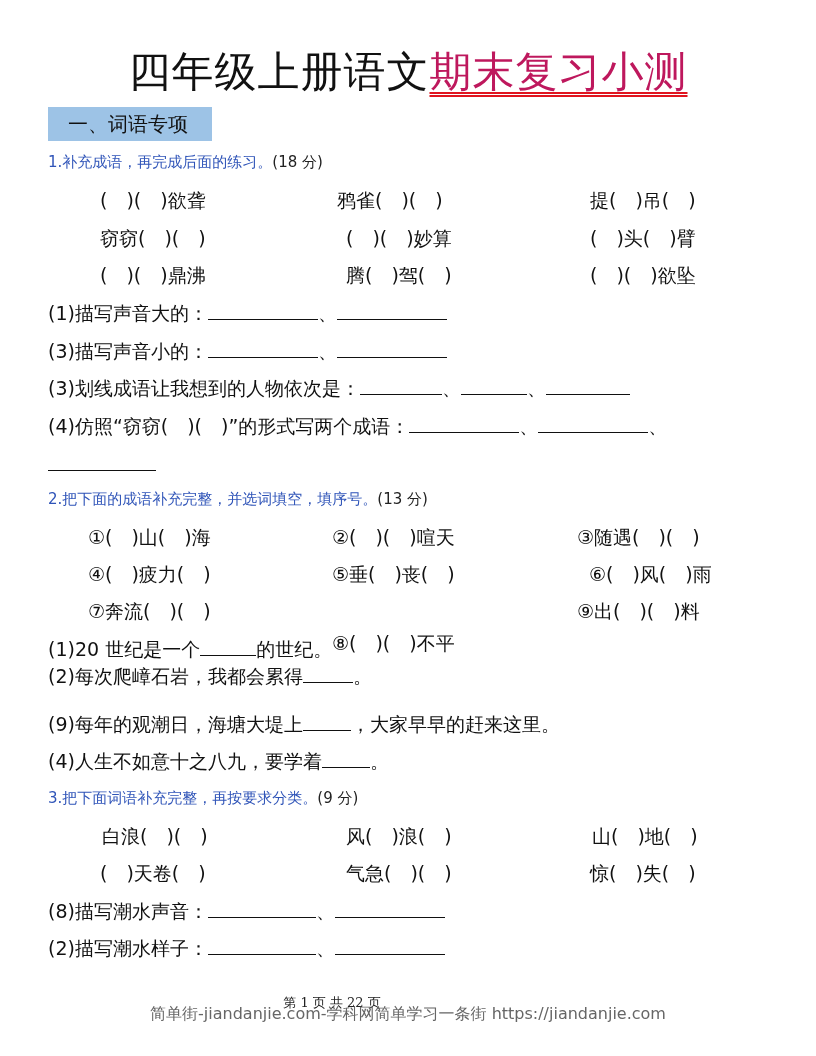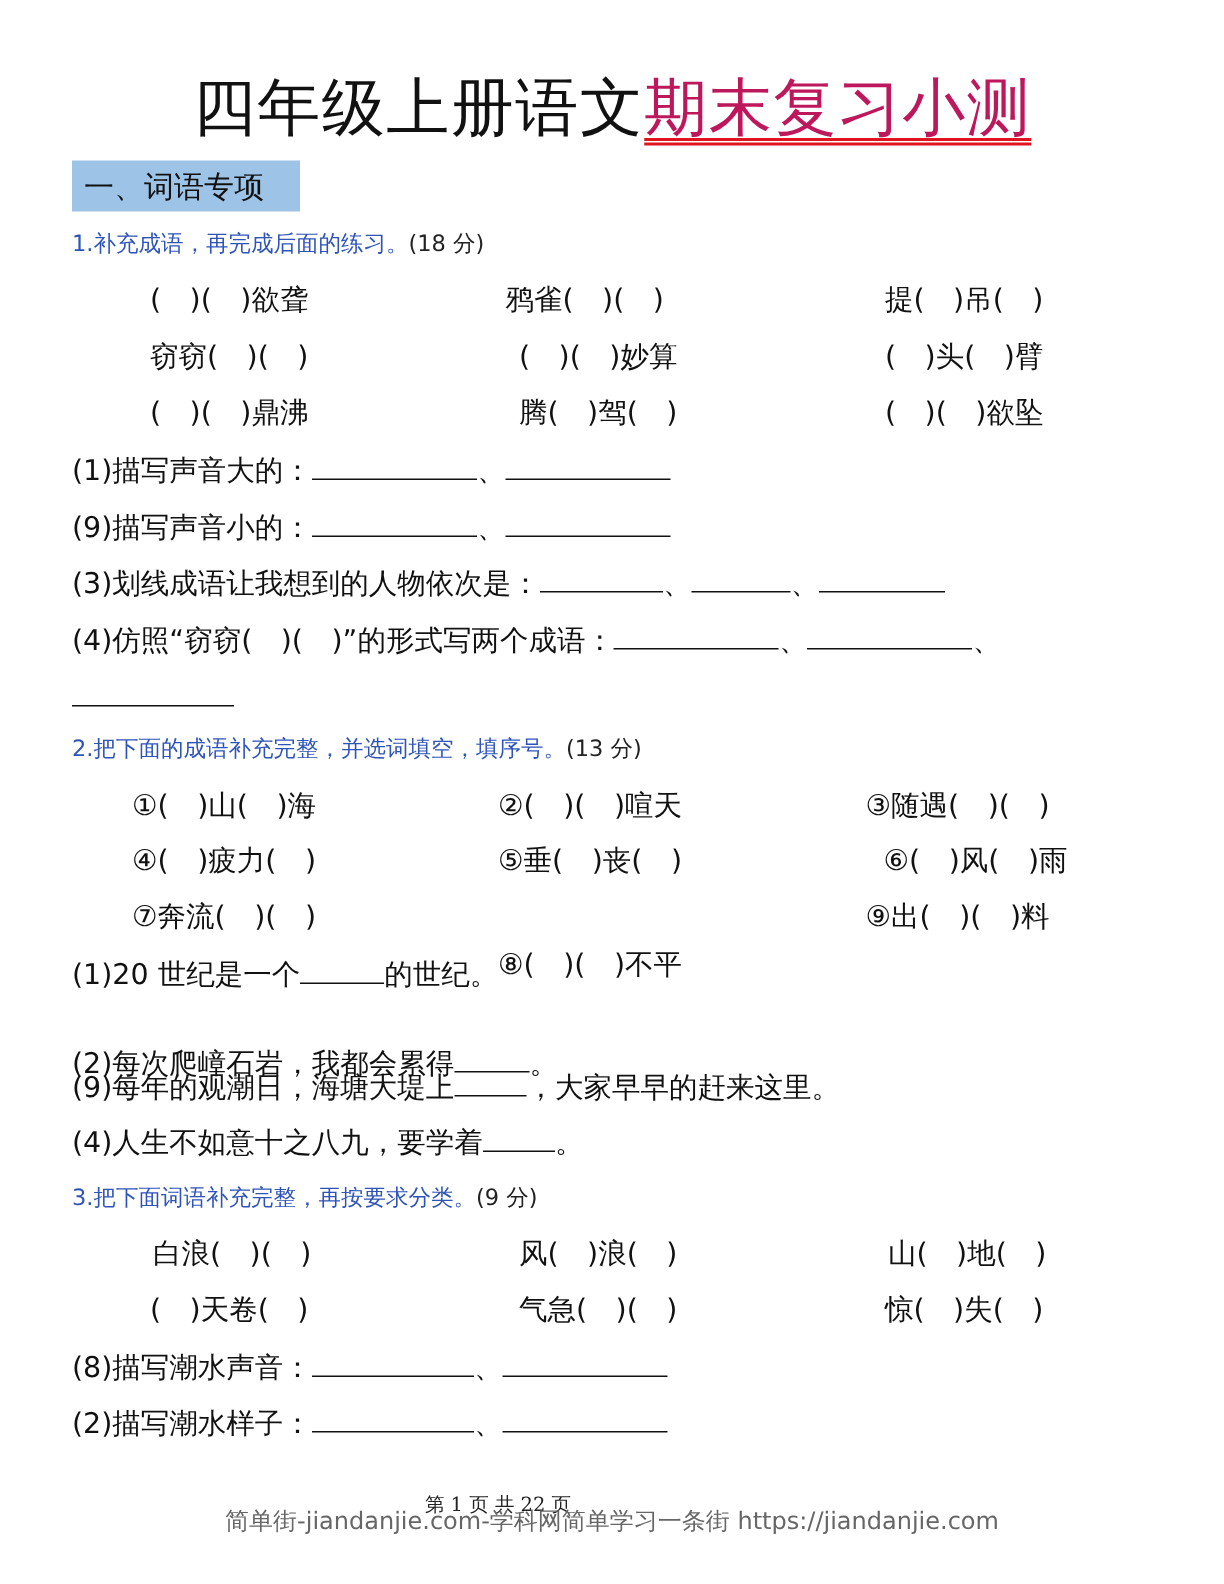--- a/index.html
+++ b/index.html
@@ -1,21 +1,21 @@
 <!DOCTYPE html>
 <html><head>
 <meta charset="utf-8">
 <style>
   html, body { margin:0; padding:0; background:#ffffff; }
   body { width:816px; height:1056px; position:relative; overflow:hidden;
          font-family:"DejaVu Serif","Liberation Serif",serif; color:#111; }
   .abs { position:absolute; white-space:nowrap; }
   .title { left:0; width:816px; top:44px; text-align:center; font-size:42px; line-height:56px; letter-spacing:1px; }
   .title .red { color:#be185d; text-decoration:underline double #e0141e; text-underline-offset:6px; text-decoration-thickness:2px; }
-  .section { left:48px; top:107px; height:34px; width:144px; background:#9dc3e6; font-size:20px; line-height:34px; padding-left:8px; font-family:"DejaVu Sans","Liberation Sans",sans-serif; }
+  .section { left:48px; top:107px; height:34px; width:144px; background:#9dc3e6; font-size:20px; line-height:34px; padding-left:20px; font-family:"DejaVu Sans","Liberation Sans",sans-serif; }
   .q { left:48px; font-size:15px; color:#2f54b8; line-height:28px; font-family:"DejaVu Sans","Liberation Sans",sans-serif; }
   .q .score { color:#222; }
   .line { font-size:19px; line-height:28px; font-family:"DejaVu Sans","Liberation Sans",sans-serif; color:#111; }
   .cell { font-size:19px; line-height:28px; font-family:"DejaVu Sans","Liberation Sans",sans-serif; color:#111; }
   .blank { display:inline-block; border-bottom:1px solid #111; height:20px; vertical-align:baseline; }
   .footer-page { left:0; width:664px; top:994px; text-align:center; font-size:13px; color:#222; font-family:"DejaVu Serif",serif; }
   .footer-wm { left:0; width:816px; top:1004px; text-align:center; font-size:16px; color:#666; font-family:"DejaVu Sans","Liberation Sans",sans-serif; }
 </style>
 </head>
 <body>
@@ -37,21 +37,21 @@
 <div class="abs cell" style="left:346px;top:224px;">(　)(　)妙算</div>
 <div class="abs cell" style="left:590px;top:224px;">(　)头(　)臂</div>
 <div class="abs cell" style="left:100px;top:261px;">(　)(　)鼎沸</div>
 <div class="abs cell" style="left:346px;top:261px;">腾(　)驾(　)</div>
 <div class="abs cell" style="left:590px;top:261px;">(　)(　)欲坠</div>
 
 <div class="abs line" style="left:48px;top:299px;">
   <span>(1)描写声音大的：</span><span class="blank" style="width:110px"></span><span>、</span><span class="blank" style="width:110px"></span>
 </div>
 <div class="abs line" style="left:48px;top:337px;">
-  <span>(9)描写声音小的：</span><span class="blank" style="width:110px"></span><span>、</span><span class="blank" style="width:110px"></span>
+  <span>(3)描写声音小的：</span><span class="blank" style="width:110px"></span><span>、</span><span class="blank" style="width:110px"></span>
 </div>
 <div class="abs line" style="left:48px;top:374px;">
   <span>(3)划线成语让我想到的人物依次是：</span><span class="blank" style="width:82px"></span><span>、</span><span class="blank" style="width:66px"></span><span>、</span><span class="blank" style="width:84px"></span>
 </div>
 <div class="abs line" style="left:48px;top:412px;">
   <span>(4)仿照“窃窃(　)(　)”的形式写两个成语：</span><span class="blank" style="width:110px"></span><span>、</span><span class="blank" style="width:110px"></span><span>、</span>
 </div>
 <div class="abs line" style="left:48px;top:450px;">
   <span class="blank" style="width:108px"></span>
 </div>
@@ -66,21 +66,21 @@
 <div class="abs cell" style="left:88px;top:560px;">④(　)疲力(　)</div>
 <div class="abs cell" style="left:332px;top:560px;">⑤垂(　)丧(　)</div>
 <div class="abs cell" style="left:577px;top:560px;margin-left:12px;">⑥(　)风(　)雨</div>
 <div class="abs cell" style="left:88px;top:597px;">⑦奔流(　)(　)</div>
 <div class="abs cell" style="left:332px;top:597px;margin-top:32px;">⑧(　)(　)不平</div>
 <div class="abs cell" style="left:577px;top:597px;">⑨出(　)(　)料</div>
 
 <div class="abs line" style="left:48px;top:635px;">
   <span>(1)20 世纪是一个</span><span class="blank" style="width:56px"></span><span>的世纪。</span>
 </div>
-<div class="abs line" style="left:48px;top:694px;">
+<div class="abs line" style="left:48px;top:662px;">
   <span>(2)每次爬嶂石岩，我都会累得</span><span class="blank" style="width:50px"></span><span>。</span>
 </div>
 <div class="abs line" style="left:48px;top:710px;">
   <span>(9)每年的观潮日，海塘大堤上</span><span class="blank" style="width:48px"></span><span>，大家早早的赶来这里。</span>
 </div>
 <div class="abs line" style="left:48px;top:747px;">
   <span>(4)人生不如意十之八九，要学着</span><span class="blank" style="width:48px"></span><span>。</span>
 </div>
 
 <div class="abs q" style="top:784px;">

